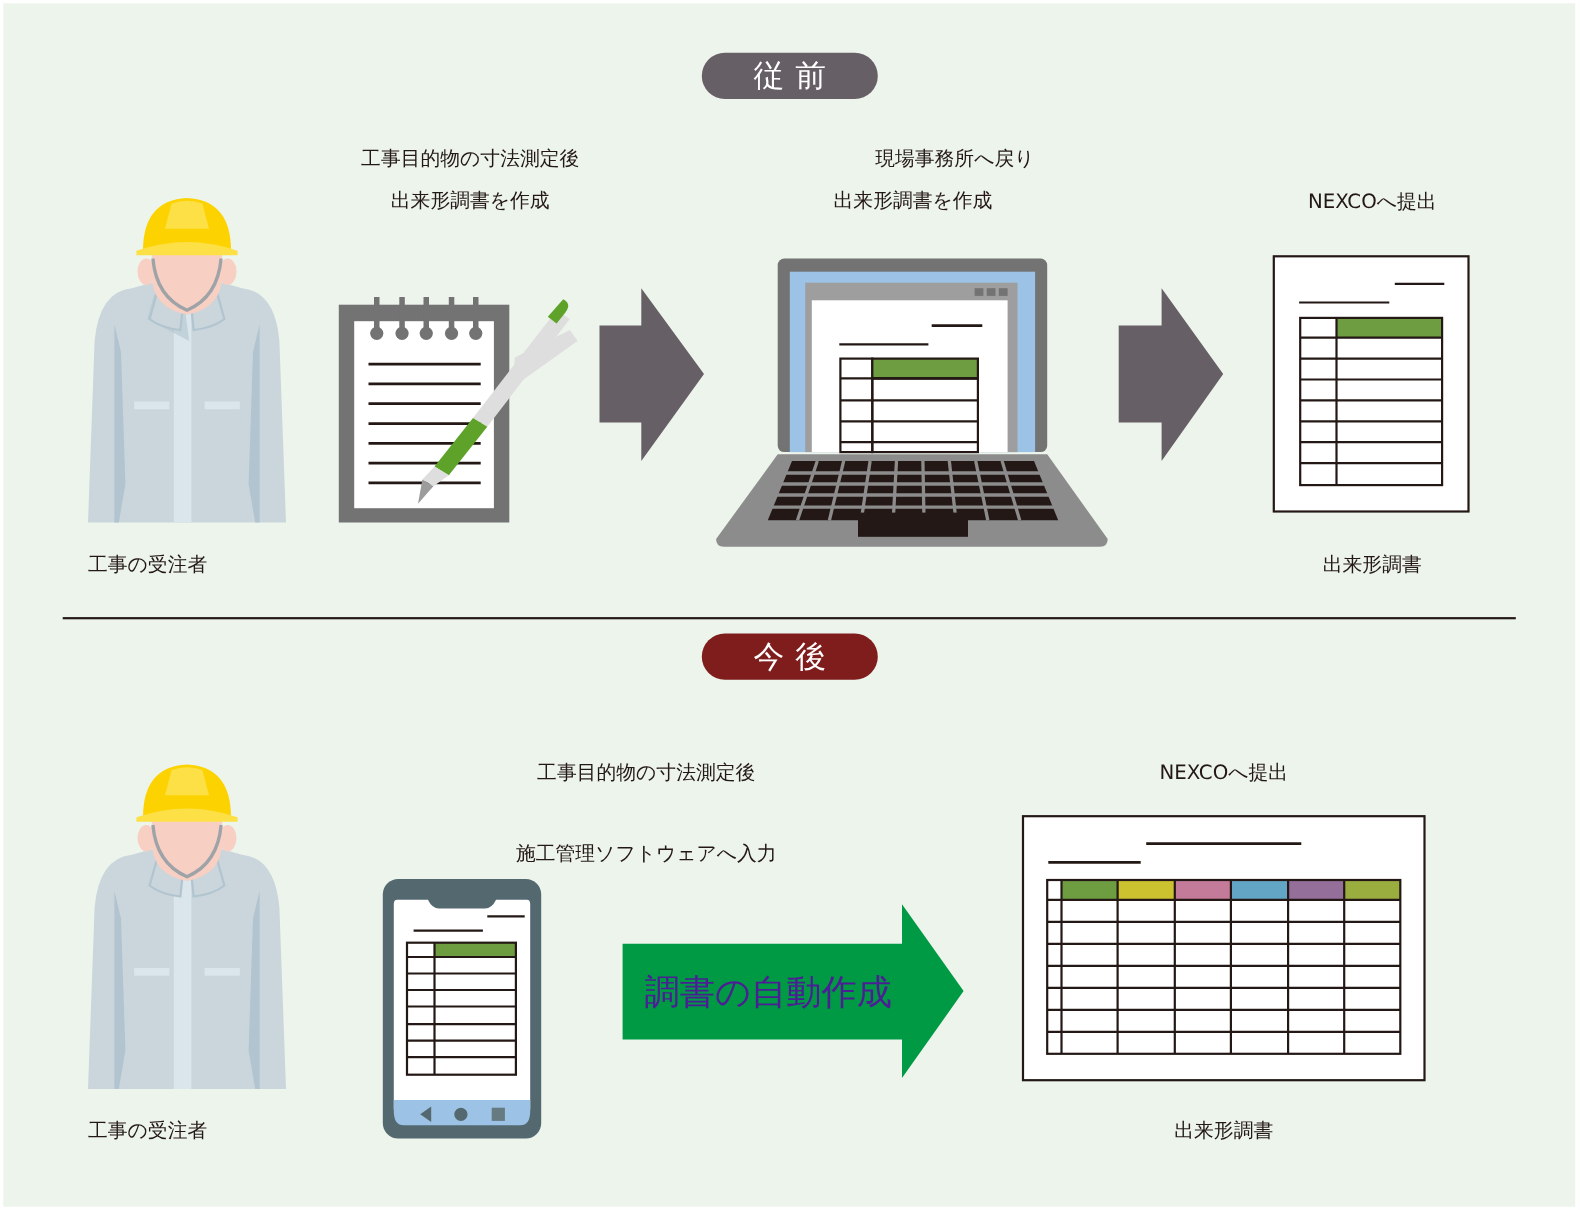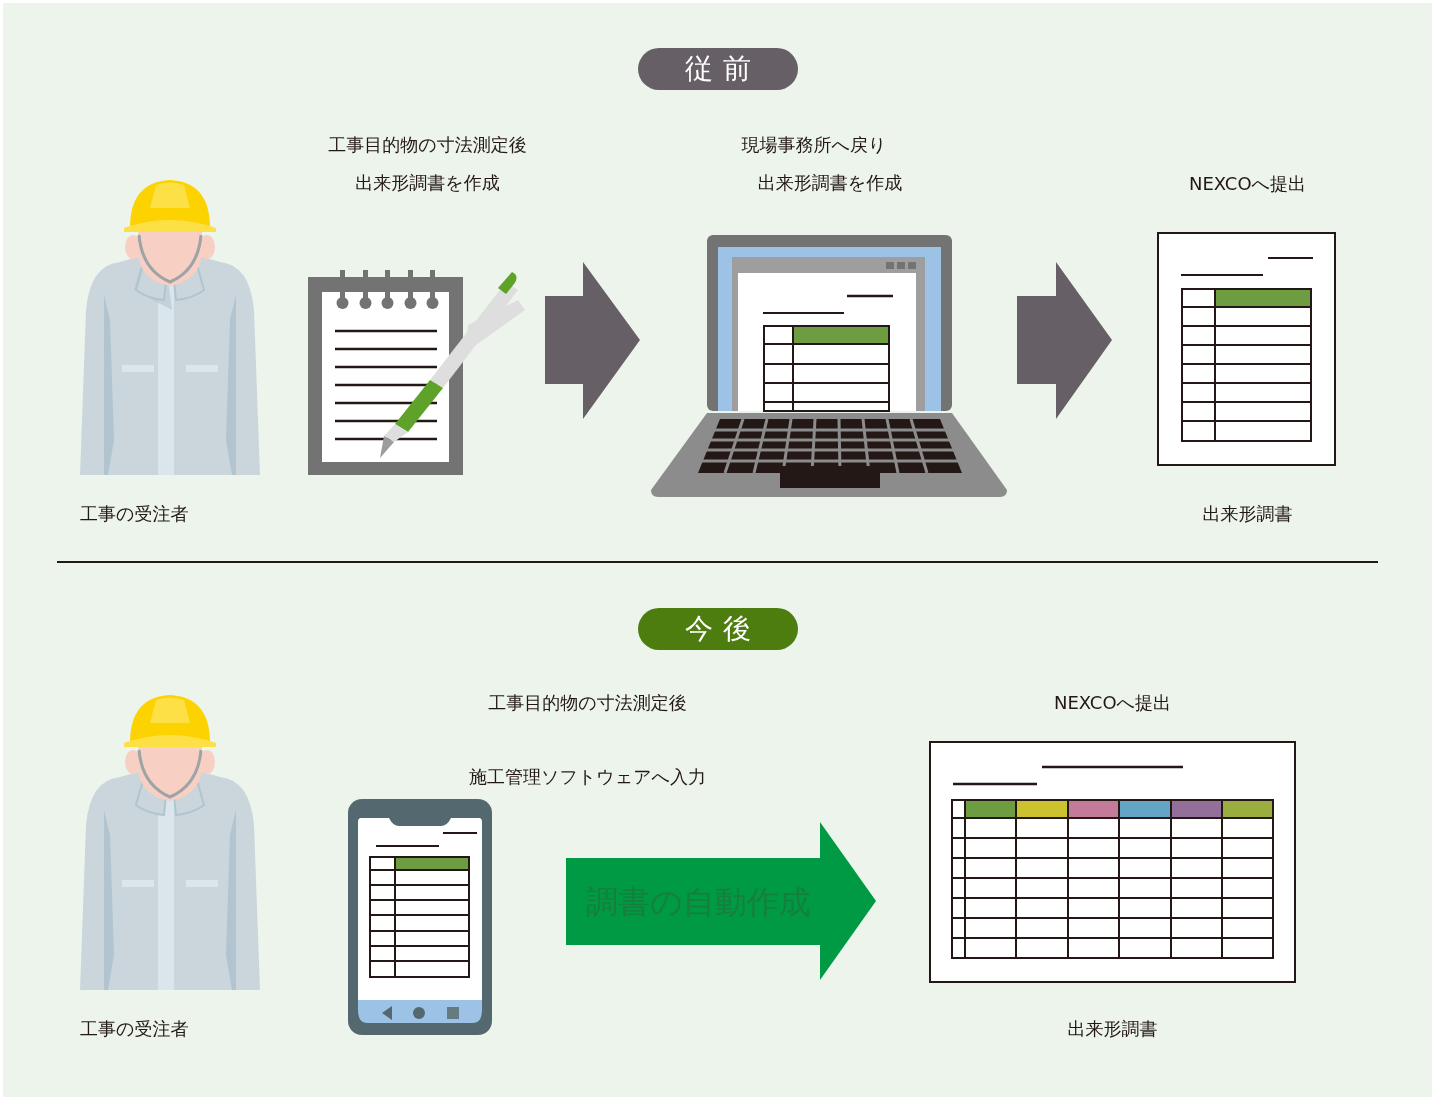--- a/index.html
+++ b/index.html
@@ -5,21 +5,21 @@
   html, body { margin:0; padding:0; background:#ffffff; }
   body { width:1436px; height:1100px; position:relative; overflow:hidden;
          font-family:"DejaVu Sans","Liberation Sans",sans-serif; color:#231815; }
   .panel { position:absolute; left:3px; top:3px; width:1429px; height:1094px; background:#edf4ec; }
   .pill { position:absolute; height:42px; border-radius:21px; color:#fff;
           font-size:28px; line-height:42px; text-align:center; letter-spacing:10px; }
   .pill span { display:inline-block; padding-left:10px; }
   .label { position:absolute; font-size:18px; line-height:38px; text-align:center; white-space:nowrap; }
   .divider { position:absolute; left:57px; top:561px; width:1321px; height:2px; background:#231815; }
   svg { position:absolute; overflow:visible; }
-  .arrow-text { position:absolute; color:#15803d; font-size:32px; line-height:40px; white-space:nowrap;text-align:right; }
+  .arrow-text { position:absolute; color:#4c1d95; font-size:32px; line-height:40px; white-space:nowrap;text-align:right; }
 </style>
 </head>
 <body>
 
 <div class="panel"></div>
 
 <div class="pill" style="left:638px;top:48px;width:160px;background:#675f66;">
   <span>従前</span>
 </div>
 
@@ -76,21 +76,21 @@
   <path d="M204 2 Q212 6 206 14 L198 24 L190 18 Z" fill="#5fa22a"></path>
   <path d="M122 110 L135 118 L100 162 L87 154 Z" fill="#5fa22a"></path>
   <path d="M87 154 L100 162 L86 172 L76 166 Z" fill="#dedede"></path>
   <path d="M76 166 L86 172 L72 188 Z" fill="#9c9c9c"></path>
 </svg>
 
 <svg style="left:545px;top:262px;" width="96" height="157" viewBox="0 0 96 157">
   <path d="M0 34 L38 34 L38 0 L95 78 L38 157 L38 122 L0 122 Z" fill="#675f66"></path>
 </svg>
 
-<div class="label" style="left:674px;top:126px;width:280px;">現場事務所へ戻り</div>
+<div class="label" style="left:728px;top:126px;width:280px;">現場事務所へ戻り</div>
 <div class="label" style="left:690px;top:164px;width:280px;">出来形調書を作成</div>
 
 <svg style="left:650px;top:235px;" width="358" height="262" viewBox="0 0 358 262">
   <rect x="57" y="0" width="245" height="176" rx="6" fill="#737373"></rect>
   <rect x="68" y="12" width="223" height="164" fill="#9cc3e5"></rect>
   <rect x="82" y="22" width="193" height="154" fill="#9e9e9e"></rect>
   <rect x="236" y="27" width="8" height="7" fill="#737373"></rect>
   <rect x="247" y="27" width="8" height="7" fill="#737373"></rect>
   <rect x="258" y="27" width="8" height="7" fill="#737373"></rect>
   <rect x="88" y="38" width="178" height="138" fill="#ffffff"></rect>
@@ -143,21 +143,21 @@
     <line x1="25" y1="132" x2="154" y2="132"></line>
     <line x1="25" y1="151" x2="154" y2="151"></line>
     <line x1="25" y1="170" x2="154" y2="170"></line>
     <line x1="25" y1="189" x2="154" y2="189"></line>
   </g>
 </svg>
 <div class="label" style="left:1140px;top:495px;width:215px;">出来形調書</div>
 
 <div class="divider"></div>
 
-<div class="pill" style="left:638px;top:608px;width:160px;background:#4d7c0f;">
+<div class="pill" style="left:638px;top:576px;width:160px;background:#7f1d1d;">
   <span>今後</span>
 </div>
 
 <svg style="left:80px;top:685px;" width="180" height="305" viewBox="0 0 180 305">
   <path d="M0 305 L6 140 Q10 95 40 92 L75 82 L105 82 L140 92 Q170 95 174 140 L180 305 Z" fill="#cad6dc"></path>
   <path d="M24 125 L30 150 L34 270 L28 305 L24 305 Z" fill="#b1c4cf"></path>
   <path d="M156 125 L150 150 L146 270 L152 305 L156 305 Z" fill="#b1c4cf"></path>
   <rect x="78" y="100" width="16" height="205" fill="#dbe6ec"></rect>
   <rect x="42" y="195" width="32" height="7" fill="#dbe6ec"></rect>
   <rect x="106" y="195" width="32" height="7" fill="#dbe6ec"></rect>

